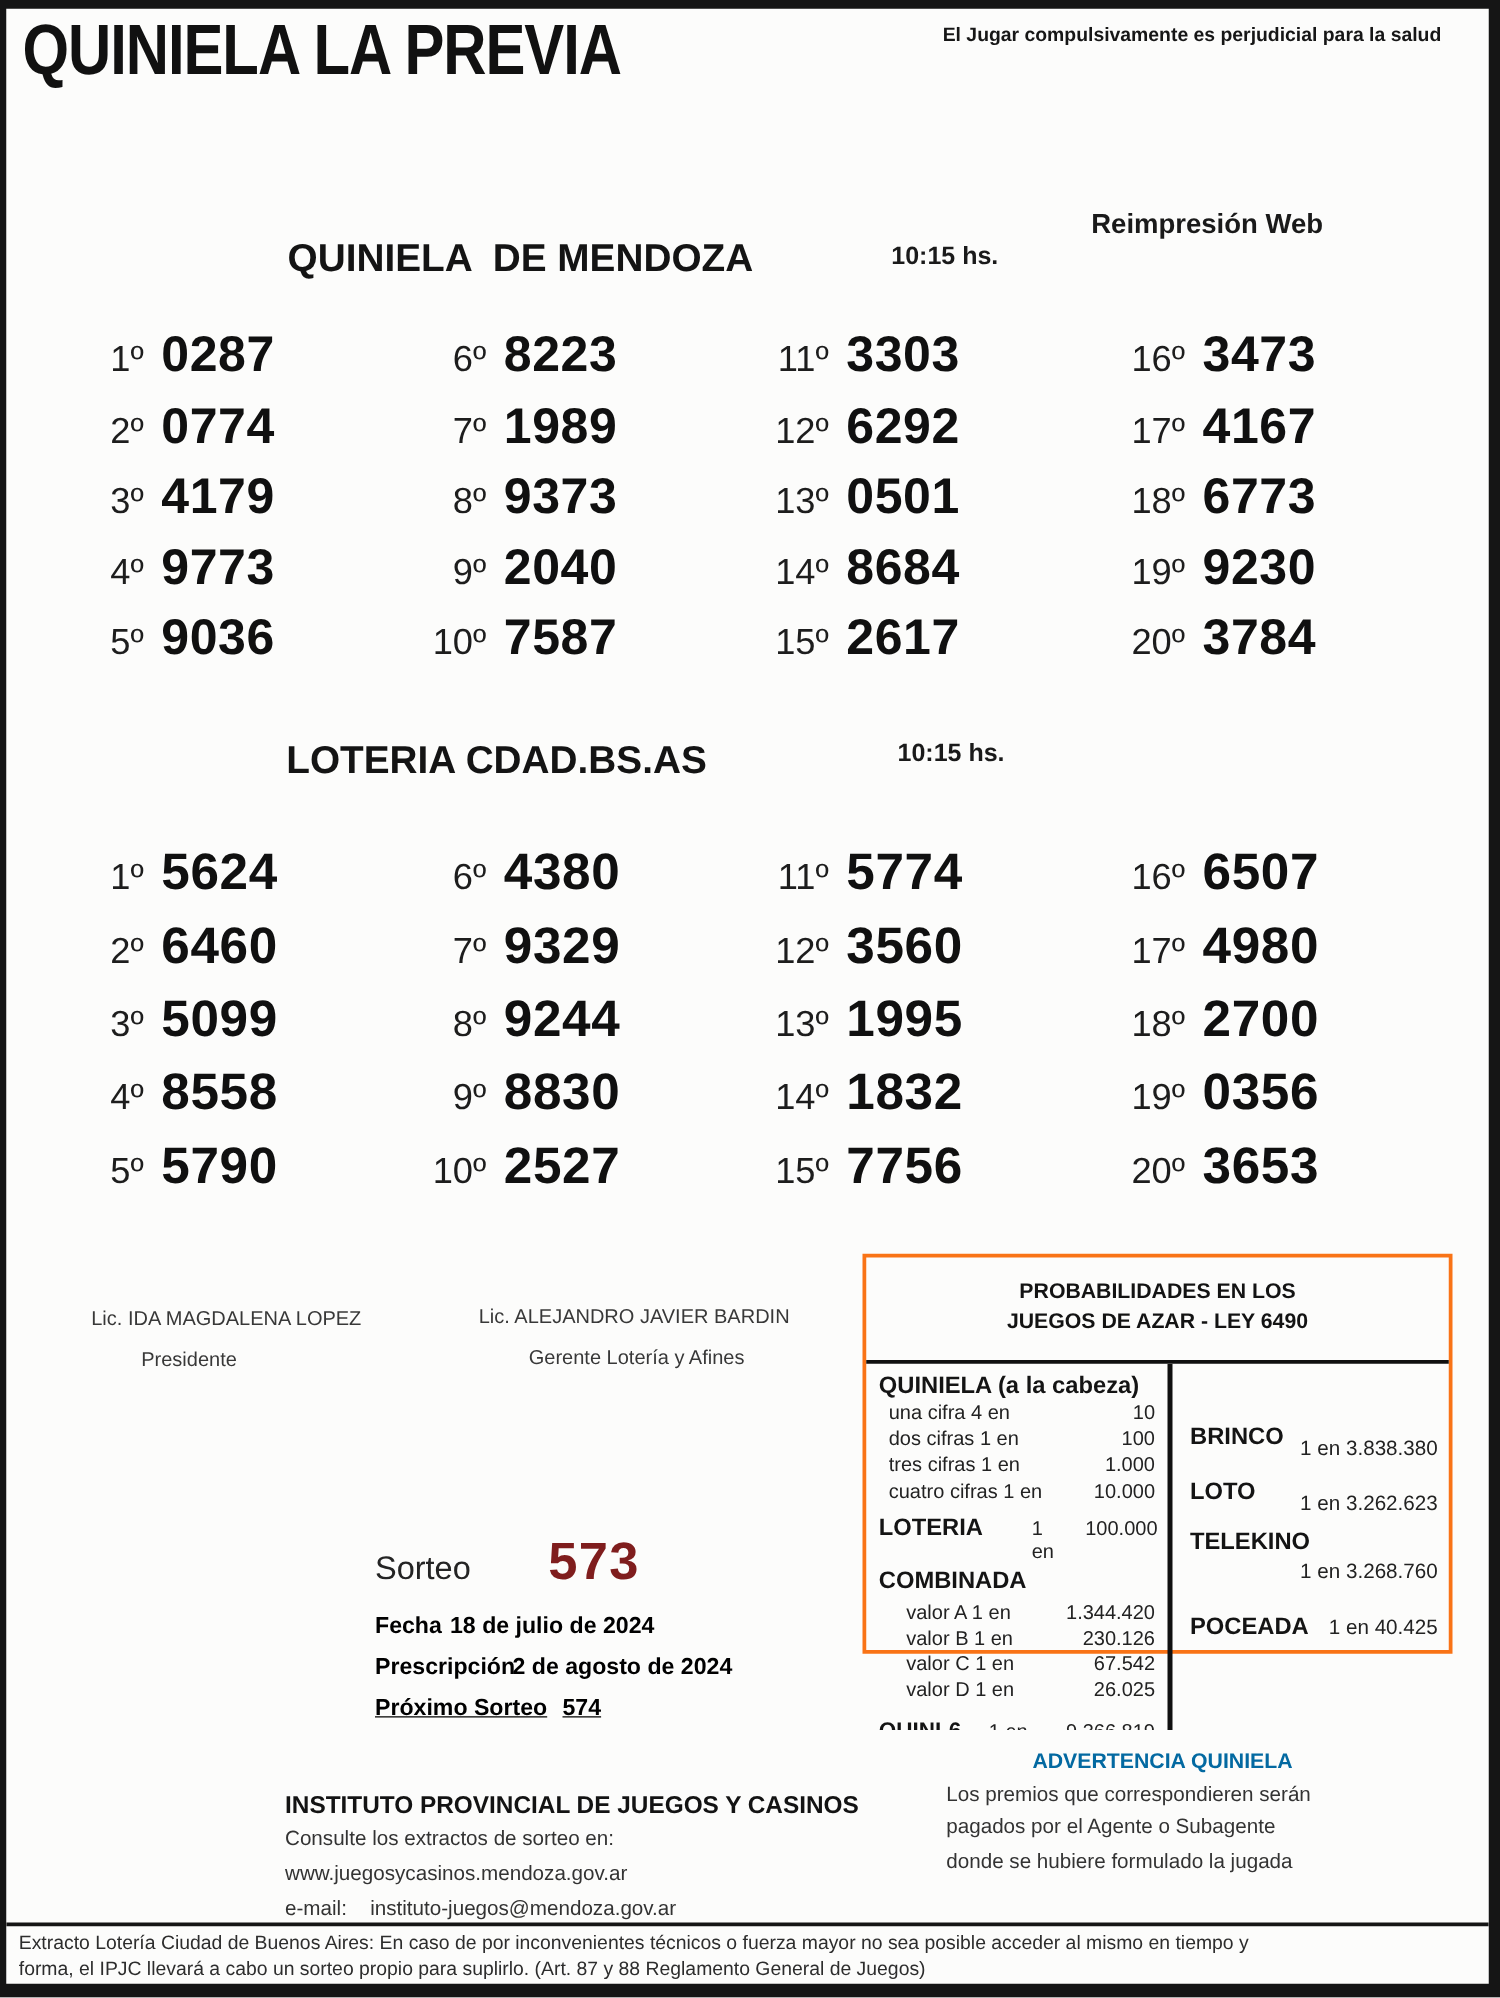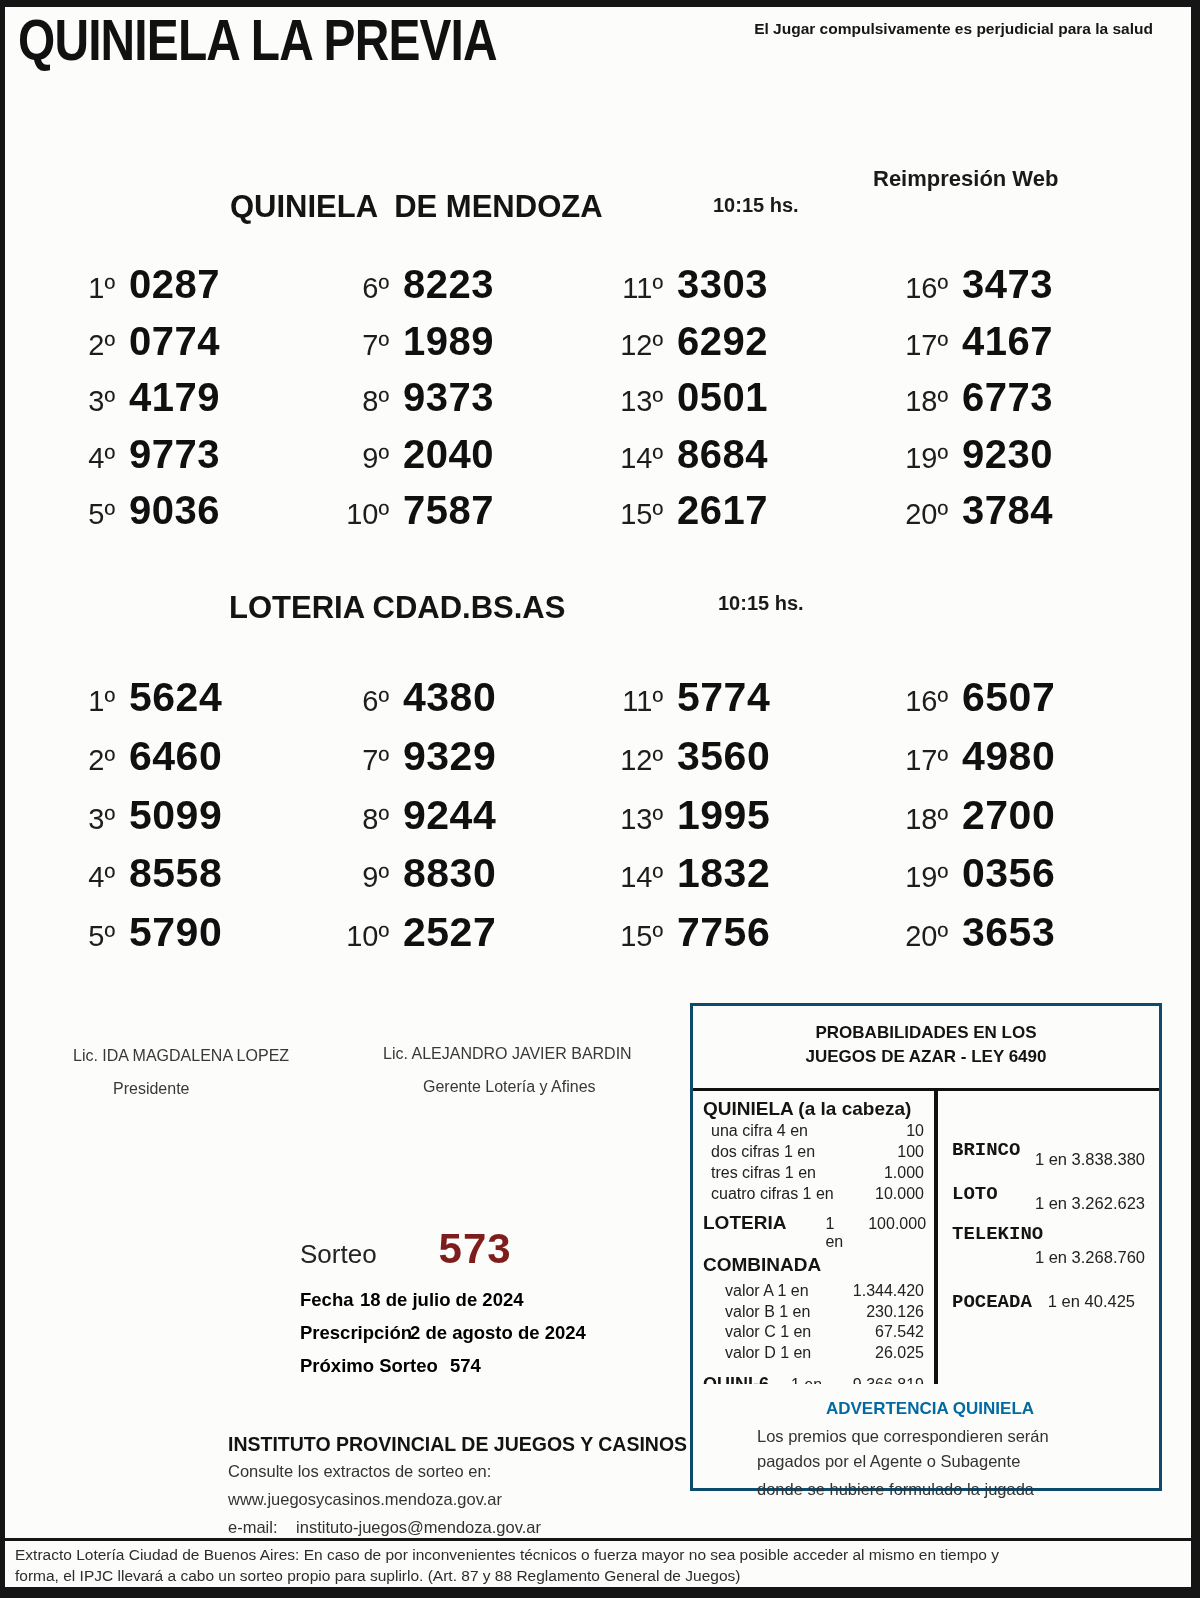--- a/index.html
+++ b/index.html
@@ -41,61 +41,61 @@
   .bsas-grid .num{font-size:41px;}
 
   
   .official{font-size:16px;color:#383838;}
   .official .o-name{white-space:nowrap;}
   .official .o-role{margin-top:15px;margin-left:40px;}
   .official-left{left:68px;top:1040px;}
   .official-right{left:378px;top:1038px;}
 
   
-  .prob-box{left:685px;top:996px;width:472px;height:488px;box-sizing:border-box;
-    border:3px solid #0c4a6e;background:#fcfcfb;}
+  .prob-box{left:685px;top:996px;width:472px;height:320px;box-sizing:border-box;
+    border:3px solid #f97316;background:#fcfcfb;}
   .pb-header{height:85px;box-sizing:border-box;padding-top:15px;text-align:center;
     font-size:17px;font-weight:700;line-height:24px;border-bottom:3px solid #101010;color:#131313;}
   .pb-body{display:flex;height:293px;overflow:hidden;}
   .pb-left{width:245px;box-sizing:border-box;border-right:4px solid #101010;
     padding:7px 10px 4px 10px;}
   .pb-right{flex:1;box-sizing:border-box;padding:48px 14px 8px 14px;}
   .pb-h{font-size:19px;font-weight:700;line-height:22px;color:#141414;white-space:nowrap;}
   .pb-row{display:flex;justify-content:space-between;font-size:16px;line-height:21px;
     padding-left:8px;color:#222;}
   .pb-row.valor{padding-left:22px;line-height:20.5px;}
   .pb-row.valor:first-of-type{margin-top:5px;}
   .pb-loteria{display:flex;align-items:baseline;margin-top:8px;gap:25px;}
   .pb-loteria .mid{font-size:16px;margin-left:14px;color:#222;}
   .pb-loteria .val{margin-left:auto;font-size:16px;color:#222;}
   .pb-combinada{margin-top:3px;}
   .pb-quini{display:flex;align-items:baseline;margin-top:10px;}
   .pb-quini .pb-h{font-size:18px;}
   .pb-quini .mid{font-size:16px;margin-left:22px;color:#222;}
   .pb-quini .val{margin-left:auto;font-size:16px;color:#222;}
   .pb-game{display:flex;}
-  .g-label{font-size:19px;font-weight:700;color:#141414;font-family:Liberation Mono, monospace;}
+  .g-label{font-size:19px;font-weight:700;color:#141414;}
   .g-val{margin-left:auto;font-size:16.5px;color:#222;margin-top:11px;white-space:nowrap;}
   .pb-loto{margin-top:14px;}
   .pb-telekino{display:block;margin-top:10px;}
   .pb-telekino .g-val{display:block;text-align:right;margin-top:3px;}
   .pb-poceada{margin-top:24px;align-items:baseline;}
   .pb-poceada .g-val{margin-left:16px;margin-top:0;}
 
   
   .sorteo{left:295px;top:1218px;}
   .sorteo-line{display:flex;align-items:baseline;}
   .sorteo-label{font-size:26px;color:#242424;}
   .sorteo-number{font-size:42px;font-weight:700;margin-left:62px;letter-spacing:1px;color:#7f1d1d;}
   .sorteo-sub{display:flex;align-items:baseline;font-size:18.5px;font-weight:700;color:#000000;}
   .s-fecha{margin-top:16px;}
   .s-fecha .s-label{width:60px;}
   .s-presc{margin-top:11px;}
   .s-presc .s-label{width:110px;}
-  .s-prox{margin-top:11px;}
+  .s-prox{margin-top:11px;text-decoration:underline;}
   .s-prox .s-label{width:150px;}
   .s-value{white-space:nowrap;}
 
   
   .institute{left:223px;top:1426px;}
   .inst-name{font-size:19.5px;font-weight:700;color:#131313;white-space:nowrap;}
   .inst-line{font-size:16.5px;color:#333;margin-top:6px;}
   .inst-line + .inst-line{margin-top:9px;}
   .inst-email .lbl{margin-right:14px;}
 

